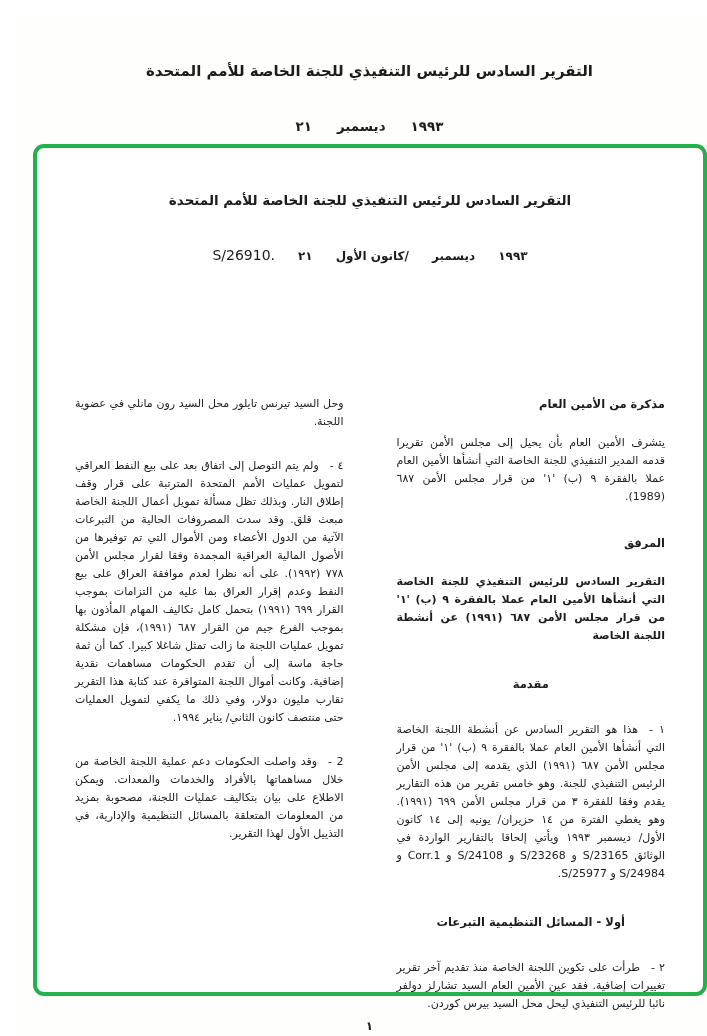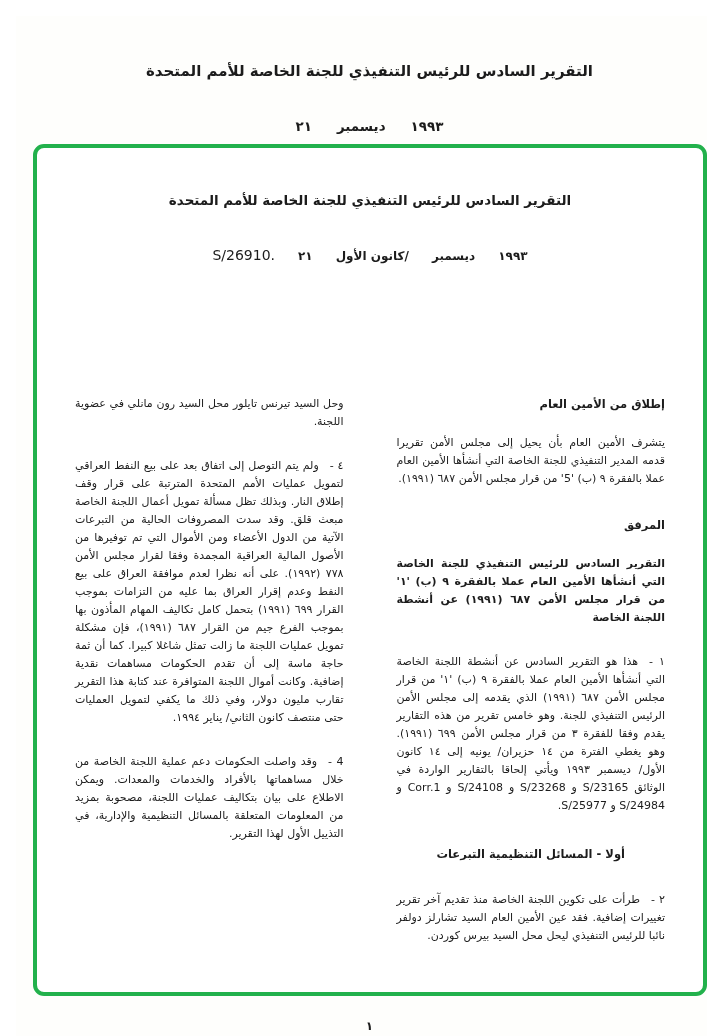--- a/index.html
+++ b/index.html
@@ -83,36 +83,37 @@
       <span class="sym">S/26910.</span>
       <span>٢١</span>
       <span>كانون الأول/</span>
       <span>ديسمبر</span>
       <span>١٩٩٣</span>
     </div>
 
     <div class="cols">
 
       <div class="col">
-        <div class="h-right">إطلاق من الأمين العام</div>
-        <p>يتشرف الأمين العام بأن يحيل إلى مجلس الأمن تقريرا قدمه المدير التنفيذي للجنة الخاصة التي أنشأها الأمين العام عملا بالفقرة ٩ (ب) '5' من قرار مجلس الأمن ٦٨٧ (١٩٩١).</p>
+        <div class="h-right">مذكرة من الأمين العام</div>
+        <p>يتشرف الأمين العام بأن يحيل إلى مجلس الأمن تقريرا قدمه المدير التنفيذي للجنة الخاصة التي أنشأها الأمين العام عملا بالفقرة ٩ (ب) '١' من قرار مجلس الأمن ٦٨٧ (1989).</p>
 
         <div class="h-right mt">المرفق</div>
         <p class="bold">التقرير السادس للرئيس التنفيذي للجنة الخاصة التي أنشأها الأمين العام عملا بالفقرة ٩ (ب) '١' من قرار مجلس الأمن ٦٨٧ (١٩٩١) عن أنشطة اللجنة الخاصة</p>
 
+        <div class="h-center">مقدمة</div>
         <p>١ - هذا هو التقرير السادس عن أنشطة اللجنة الخاصة التي أنشأها الأمين العام عملا بالفقرة ٩ (ب) '١' من قرار مجلس الأمن ٦٨٧ (١٩٩١) الذي يقدمه إلى مجلس الأمن الرئيس التنفيذي للجنة. وهو خامس تقرير من هذه التقارير يقدم وفقا للفقرة ٣ من قرار مجلس الأمن ٦٩٩ (١٩٩١). وهو يغطي الفترة من ١٤ حزيران/ يونيه إلى ١٤ كانون الأول/ ديسمبر ١٩٩٣ ويأتي إلحاقا بالتقارير الواردة في الوثائق S/23165 و S/23268 و S/24108 و Corr.1 و S/24984 و S/25977.</p>
 
         <div class="h-center">أولا -  المسائل التنظيمية التبرعات</div>
         <p>٢ - طرأت على تكوين اللجنة الخاصة منذ تقديم آخر تقرير تغييرات إضافية. فقد عين الأمين العام السيد تشارلز دولفر نائبا للرئيس التنفيذي ليحل محل السيد بيرس كوردن.</p>
       </div>
 
       <div class="col">
         <p>وحل السيد تيرنس تايلور محل السيد رون مانلي في عضوية اللجنة.</p>
         <p>٤ - ولم يتم التوصل إلى اتفاق بعد على بيع النفط العراقي لتمويل عمليات الأمم المتحدة المترتبة على قرار وقف إطلاق النار. وبذلك تظل مسألة تمويل أعمال اللجنة الخاصة مبعث قلق. وقد سدت المصروفات الحالية من التبرعات الآتية من الدول الأعضاء ومن الأموال التي تم توفيرها من الأصول المالية العراقية المجمدة وفقا لقرار مجلس الأمن ٧٧٨ (١٩٩٢). على أنه نظرا لعدم موافقة العراق على بيع النفط وعدم إقرار العراق بما عليه من التزامات بموجب القرار ٦٩٩ (١٩٩١) بتحمل كامل تكاليف المهام المأذون بها بموجب الفرع جيم من القرار ٦٨٧ (١٩٩١)، فإن مشكلة تمويل عمليات اللجنة ما زالت تمثل شاغلا كبيرا. كما أن ثمة حاجة ماسة إلى أن تقدم الحكومات مساهمات نقدية إضافية. وكانت أموال اللجنة المتوافرة عند كتابة هذا التقرير تقارب مليون دولار، وفي ذلك ما يكفي لتمويل العمليات حتى منتصف كانون الثاني/ يناير ١٩٩٤.</p>
-        <p>4 - وقد واصلت الحكومات دعم عملية اللجنة الخاصة من خلال مساهماتها بالأفراد والخدمات والمعدات. ويمكن الاطلاع على بيان بتكاليف عمليات اللجنة، مصحوبة بمزيد من المعلومات المتعلقة بالمسائل التنظيمية والإدارية، في التذييل الأول لهذا التقرير.</p>
+        <p>2 - وقد واصلت الحكومات دعم عملية اللجنة الخاصة من خلال مساهماتها بالأفراد والخدمات والمعدات. ويمكن الاطلاع على بيان بتكاليف عمليات اللجنة، مصحوبة بمزيد من المعلومات المتعلقة بالمسائل التنظيمية والإدارية، في التذييل الأول لهذا التقرير.</p>
       </div>
 
     </div>
   </div>
 
   <div class="pagenum">١</div>
 
 </div>
 
 </body></html>

